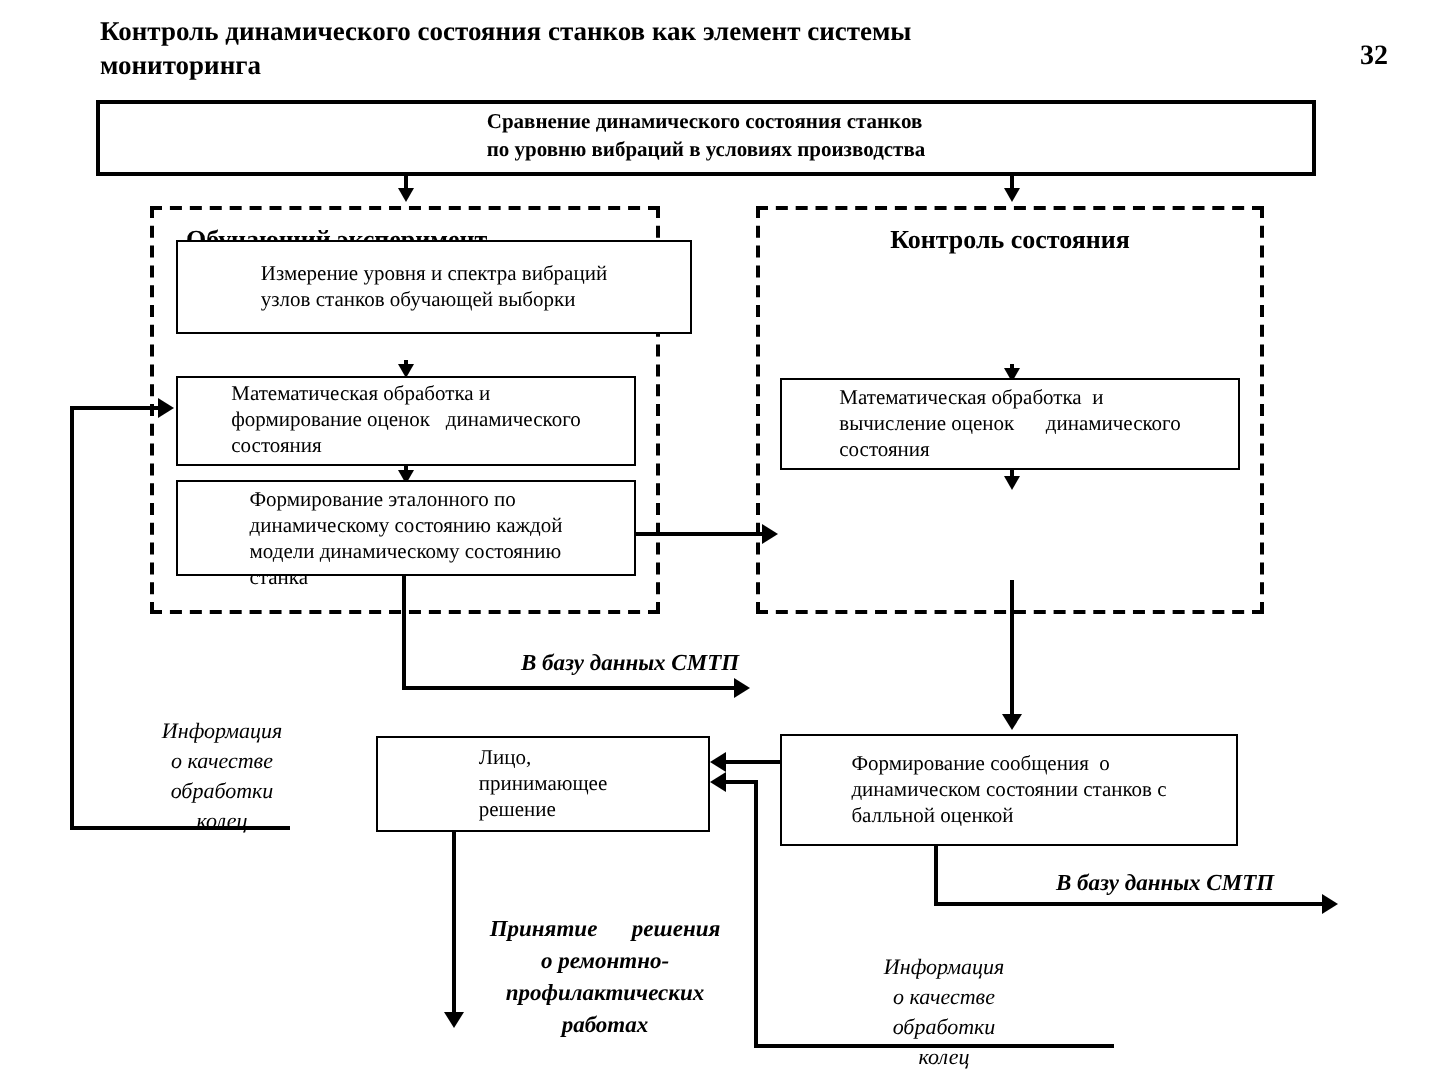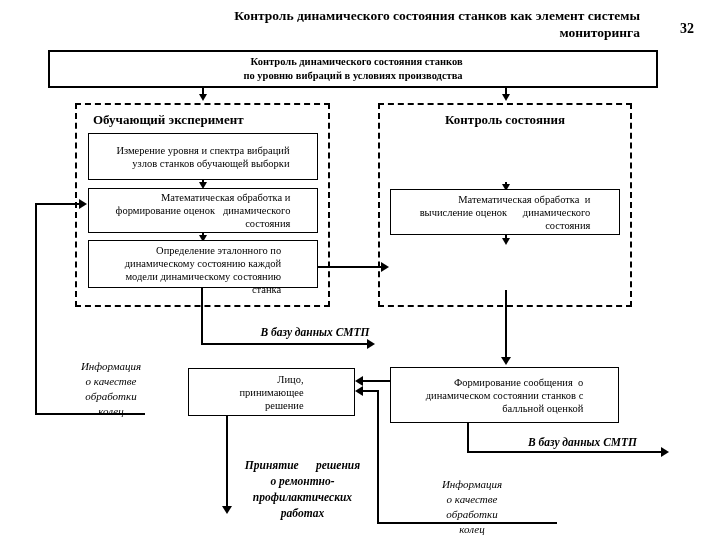--- a/index.html
+++ b/index.html
@@ -2,21 +2,21 @@
 <html><head>
 <meta charset="utf-8">
 <style>
   * { margin:0; padding:0; box-sizing:border-box; }
   html,body { background:#fff; }
   #stage {
     position:relative; width:720px; height:540px; background:#ffffff;
     font-family:"Liberation Serif", serif; color:#000; overflow:hidden;
   }
   .abs { position:absolute; }
-  .txt { white-space:pre-wrap; text-align:right; }
+  .txt { white-space:pre-wrap; text-align:left; }
   .solid-box {
     position:absolute; border:1px solid #000; background:#fff;
     display:flex; align-items:center; justify-content:center;
     font-size:10.5px; line-height:13px; text-align:center;
   }
   .dashed-box { position:absolute; border:2px dashed #000; background:transparent; }
   .hline { position:absolute; height:2px; background:#000; }
   .vline { position:absolute; width:2px; background:#000; }
   .thin.hline { height:1.5px; }
   .thin.vline { width:1.5px; }
@@ -37,49 +37,49 @@
 </head>
 <body>
 
 <div id="stage">
 
   <div class="abs txt" style="left:50px; top:7px; width:590px; font-size:13.5px; font-weight:bold; line-height:17px;">Контроль динамического состояния станков как элемент системы
 мониторинга</div>
   <div class="abs" style="left:680px; top:21px; font-size:14px; font-weight:bold;">32</div>
 
   <div class="solid-box" style="left:48px; top:50px; width:610px; height:38px; border-width:2px; font-weight:bold; line-height:14px;">
-    <span class="txt">Контроль динамического состояния станков
+    <span class="txt">Сравнение динамического состояния станков
 по уровню вибраций в условиях производства</span>
   </div>
 
   <div class="vline thin" style="left:202px; top:88px; height:8px;"></div>
   <div class="arr-down" style="left:199px; top:94px;"></div>
   <div class="vline thin" style="left:505px; top:88px; height:8px;"></div>
   <div class="arr-down" style="left:502px; top:94px;"></div>
 
   <div class="dashed-box" style="left:75px; top:103px; width:255px; height:204px;"></div>
   <div class="panel-header" style="left:93px; top:112px;">Обучающий эксперимент</div>
 
-  <div class="solid-box" style="left:88px; top:133px; width:230px; height:47px;">
+  <div class="solid-box" style="left:88px; top:120px; width:258px; height:47px;">
     <span class="txt">Измерение уровня и спектра вибраций
 узлов станков обучающей выборки</span>
   </div>
   <div class="vline thin" style="left:202px; top:180px; height:4px;"></div>
   <div class="arr-down" style="left:199px; top:182px;"></div>
 
   <div class="solid-box" style="left:88px; top:188px; width:230px; height:45px;">
     <span class="txt">Математическая обработка и
 формирование оценок   динамического
 состояния</span>
   </div>
   <div class="vline thin" style="left:202px; top:233px; height:4px;"></div>
   <div class="arr-down" style="left:199px; top:235px;"></div>
 
   <div class="solid-box" style="left:88px; top:240px; width:230px; height:48px; align-items:flex-start; overflow:visible;">
-    <span class="txt" style="padding-top:3px;">Определение эталонного по
+    <span class="txt" style="padding-top:3px;">Формирование эталонного по
 динамическому состоянию каждой
 модели динамическому состоянию
 станка</span>
   </div>
 
   <div class="dashed-box" style="left:378px; top:103px; width:254px; height:204px;"></div>
   <div class="panel-header txt" style="left:390px; top:112px; width:230px; text-align:center;">Контроль состояния</div>
 
   <div class="vline thin" style="left:505px; top:182px; height:4px;"></div>
   <div class="arr-down" style="left:502px; top:184px;"></div>

